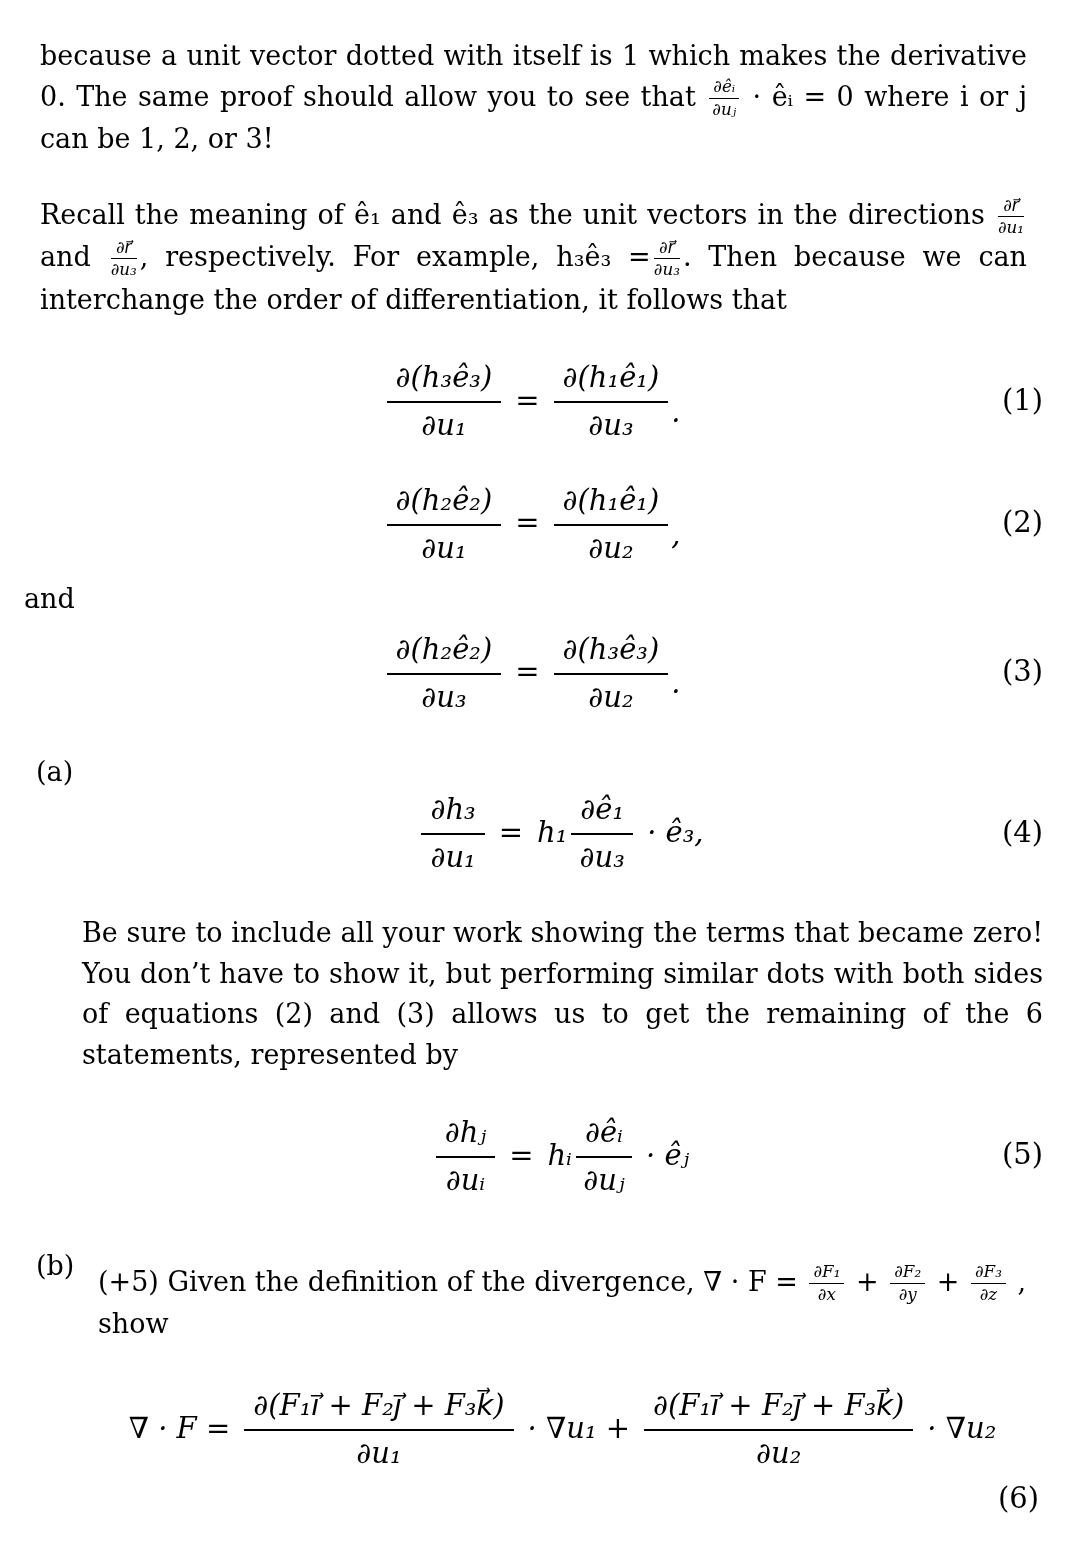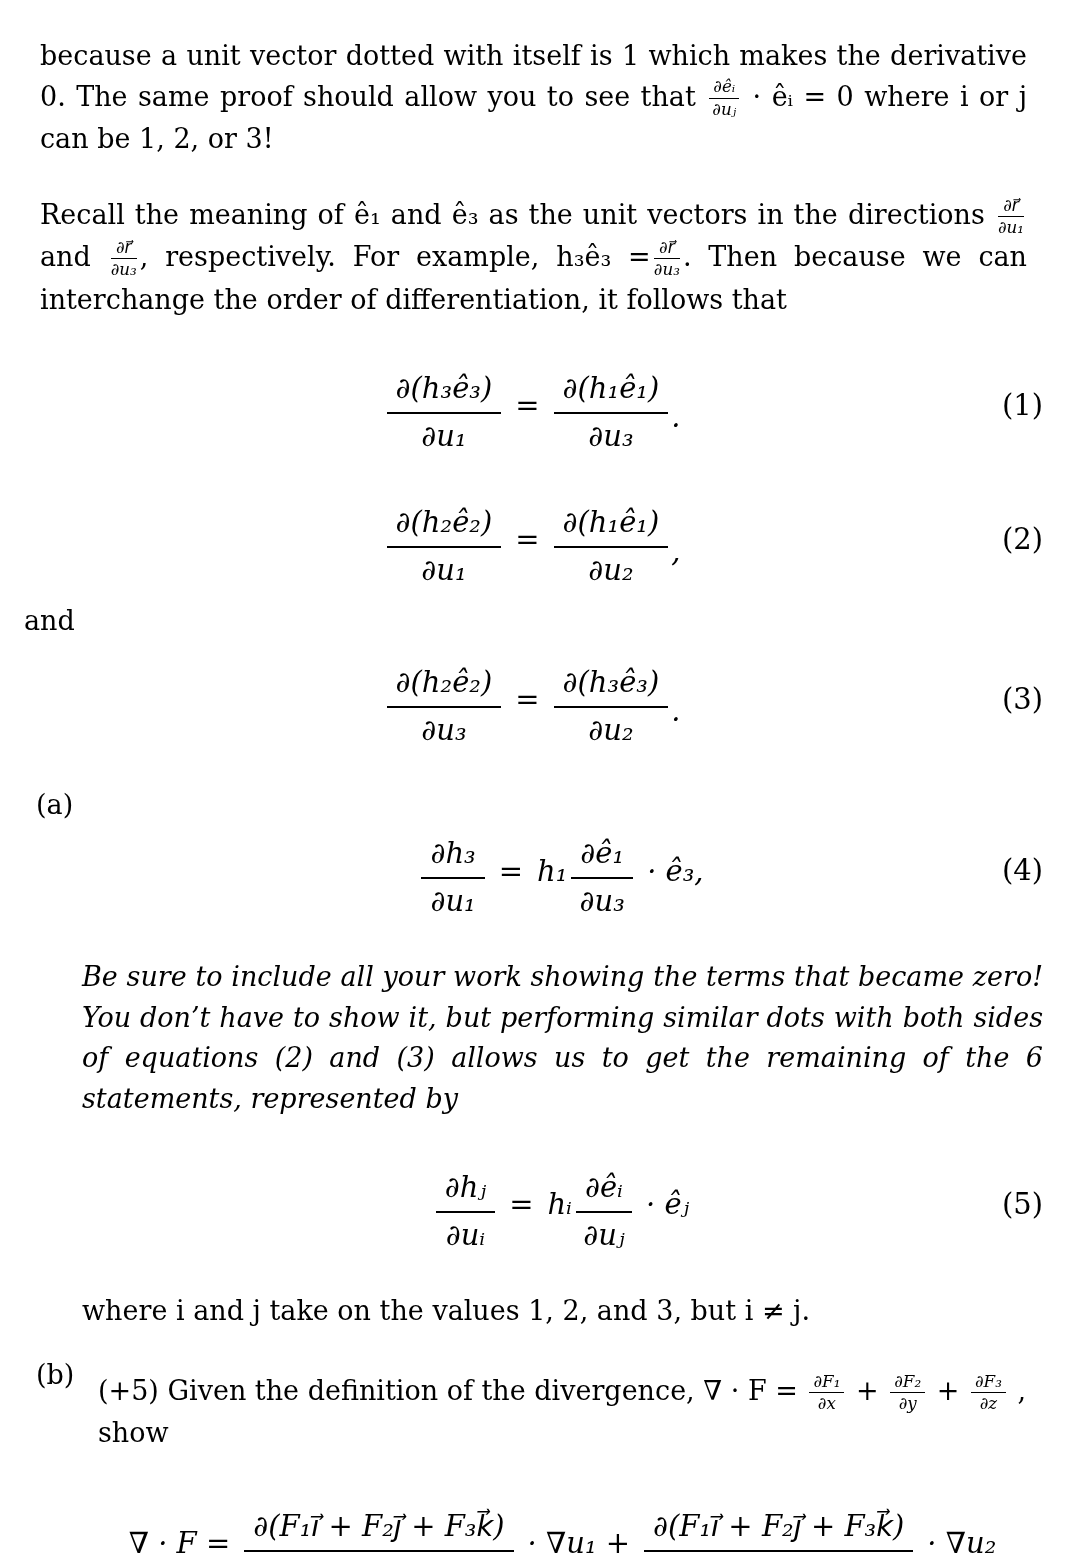--- a/index.html
+++ b/index.html
@@ -34,41 +34,41 @@
     position: relative;
     display: flex;
     justify-content: center;
     align-items: center;
     font-size: 29px;
     font-style: italic;
     margin: 38px 0;
   }
   .disp > * { margin: 0 7px; }
   .dfrac { display: inline-block; text-align: center; line-height: 1.2; }
-  .dfrac .num { display: block; border-bottom: 2px solid #000; padding: 2px 9px 6px; margin-top: 11px; }
+  .dfrac .num { display: block; border-bottom: 2px solid #000; padding: 2px 9px 6px; }
   .dfrac .den { display: block; padding-top: 5px; }
   .coef { margin-right: -3px; }
   .eqpunct { margin-left: -4px; transform: translateY(12px); }
   .eqlabel {
     position: absolute;
     right: 0;
     top: 50%;
     transform: translateY(-50%);
     margin: 0;
     font-style: normal;
   }
   .andline { margin: 4px 0 0 0; }
   .eq-tight-top { margin-top: 10px; }
   .eq-tight-bottom { margin-bottom: 14px; }
   
   .item { display: flex; margin-top: 10px; }
   .item .marker { flex: 0 0 58px; box-sizing: border-box; padding-left: 12px; }
   .item .content { flex: 1 1 auto; min-width: 0; }
   .item .content p { text-align: justify; }
-  .abody { margin: 30px 0 0 0; font-style: italic; }
+  .abody { margin: 30px 0 0 0; }
   .whereline { margin: 6px 0 14px 0; }
   
   .eq6 { margin-top: 42px; }
   .eq6 .disp { margin: 6px 0; }
   .e6label { text-align: right; font-size: 29px; padding-right: 4px; margin: 4px 0; }
 </style>
 </head>
 <body>
 
 <div class="page">
@@ -150,21 +150,20 @@
         <span class="rel">=</span>
         <span class="coef">hᵢ</span>
         <span class="dfrac">
             <span class="num">∂êᵢ</span>
             <span class="den">∂uⱼ</span>
           </span>
         <span>· êⱼ</span>
         <span class="eqlabel">(5)</span>
       </div>
 
-      <p class="whereline"><span>where </span><span class="math">i</span><span> and </span><span class="math">j</span><span> take on the values 1, 2, and 3, but </span><span class="math">i ≠ j</span><span>.</span></p>
     </div>
   </div>
 
   <div class="item">
     <span class="marker">(b)</span>
     <div class="content">
       <p><span>(+5) Given the definition of the divergence, </span><span class="math">∇ · F = </span><span class="ifrac"><span class="num">∂F₁</span><span class="den">∂x</span></span><span class="math"> + </span><span class="ifrac"><span class="num">∂F₂</span><span class="den">∂y</span></span><span class="math"> + </span><span class="ifrac"><span class="num">∂F₃</span><span class="den">∂z</span></span><span> ,</span><br><span>show</span></p>
 
       <div class="eq6">
         <div class="disp">

